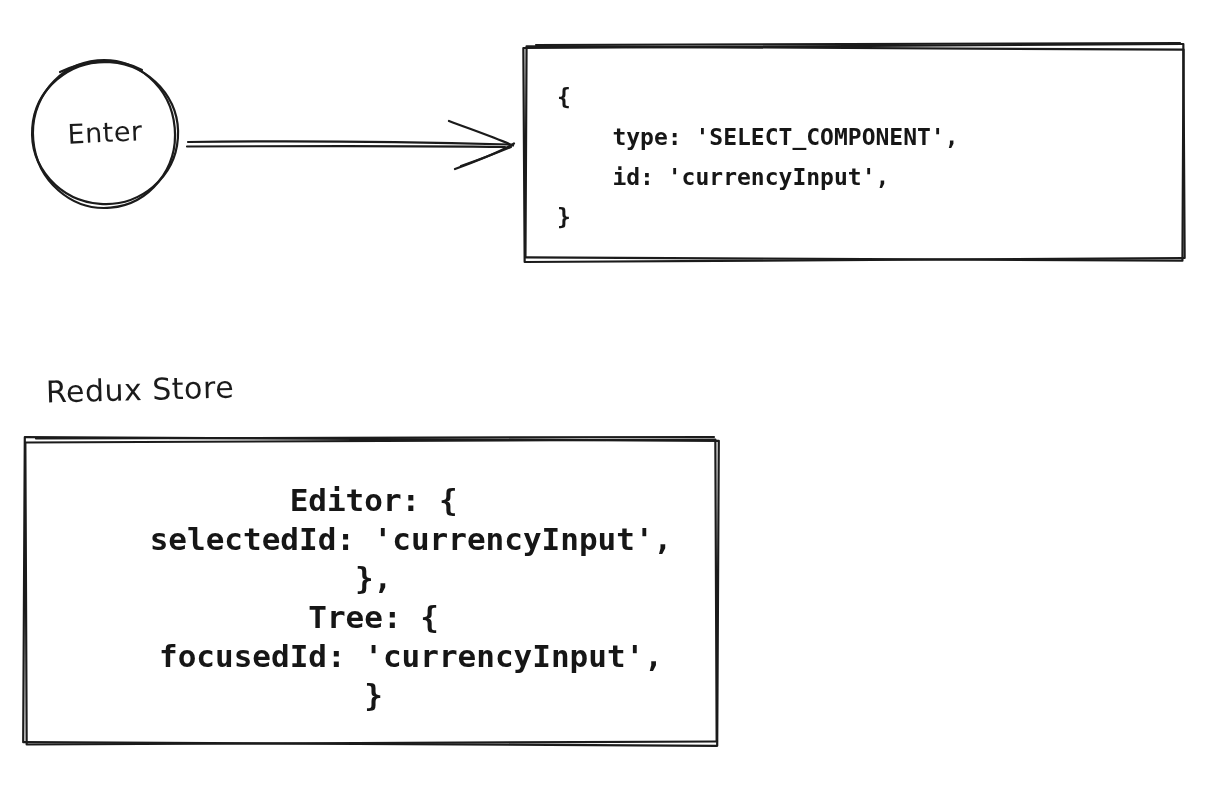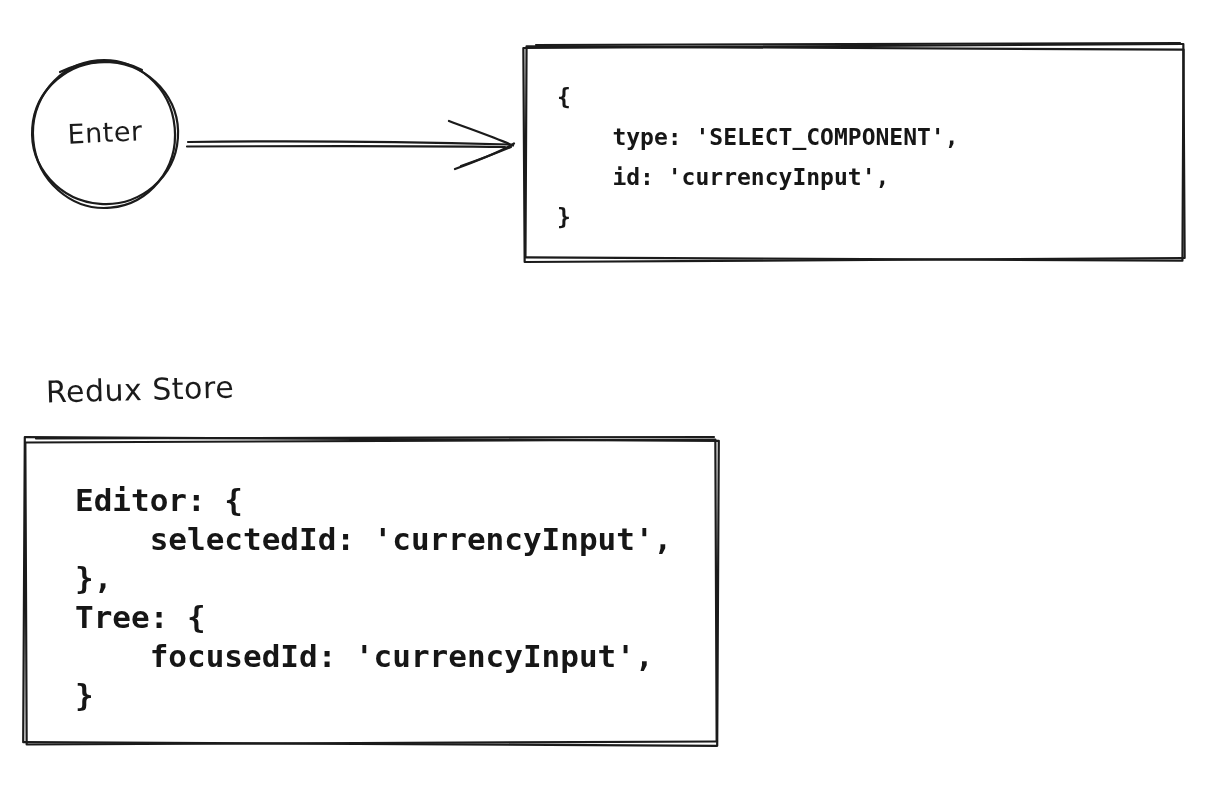--- a/index.html
+++ b/index.html
@@ -53,20 +53,21 @@
     left: 557px;
     top: 77px;
     font-size: 23px;
     line-height: 40px;
   }
   #store-code {
     left: 75px;
     top: 481px;
     font-size: 31px;
     line-height: 39px;
+    text-align: center;
   }
 </style>
 </head>
 <body>
 
 <div id="canvas">
 
   <svg id="shapes" width="1212" height="786" viewBox="0 0 1212 786" aria-hidden="true">
     <g stroke="#1b1b1b" fill="none" stroke-width="2.2" stroke-linecap="round" stroke-linejoin="round">
 

